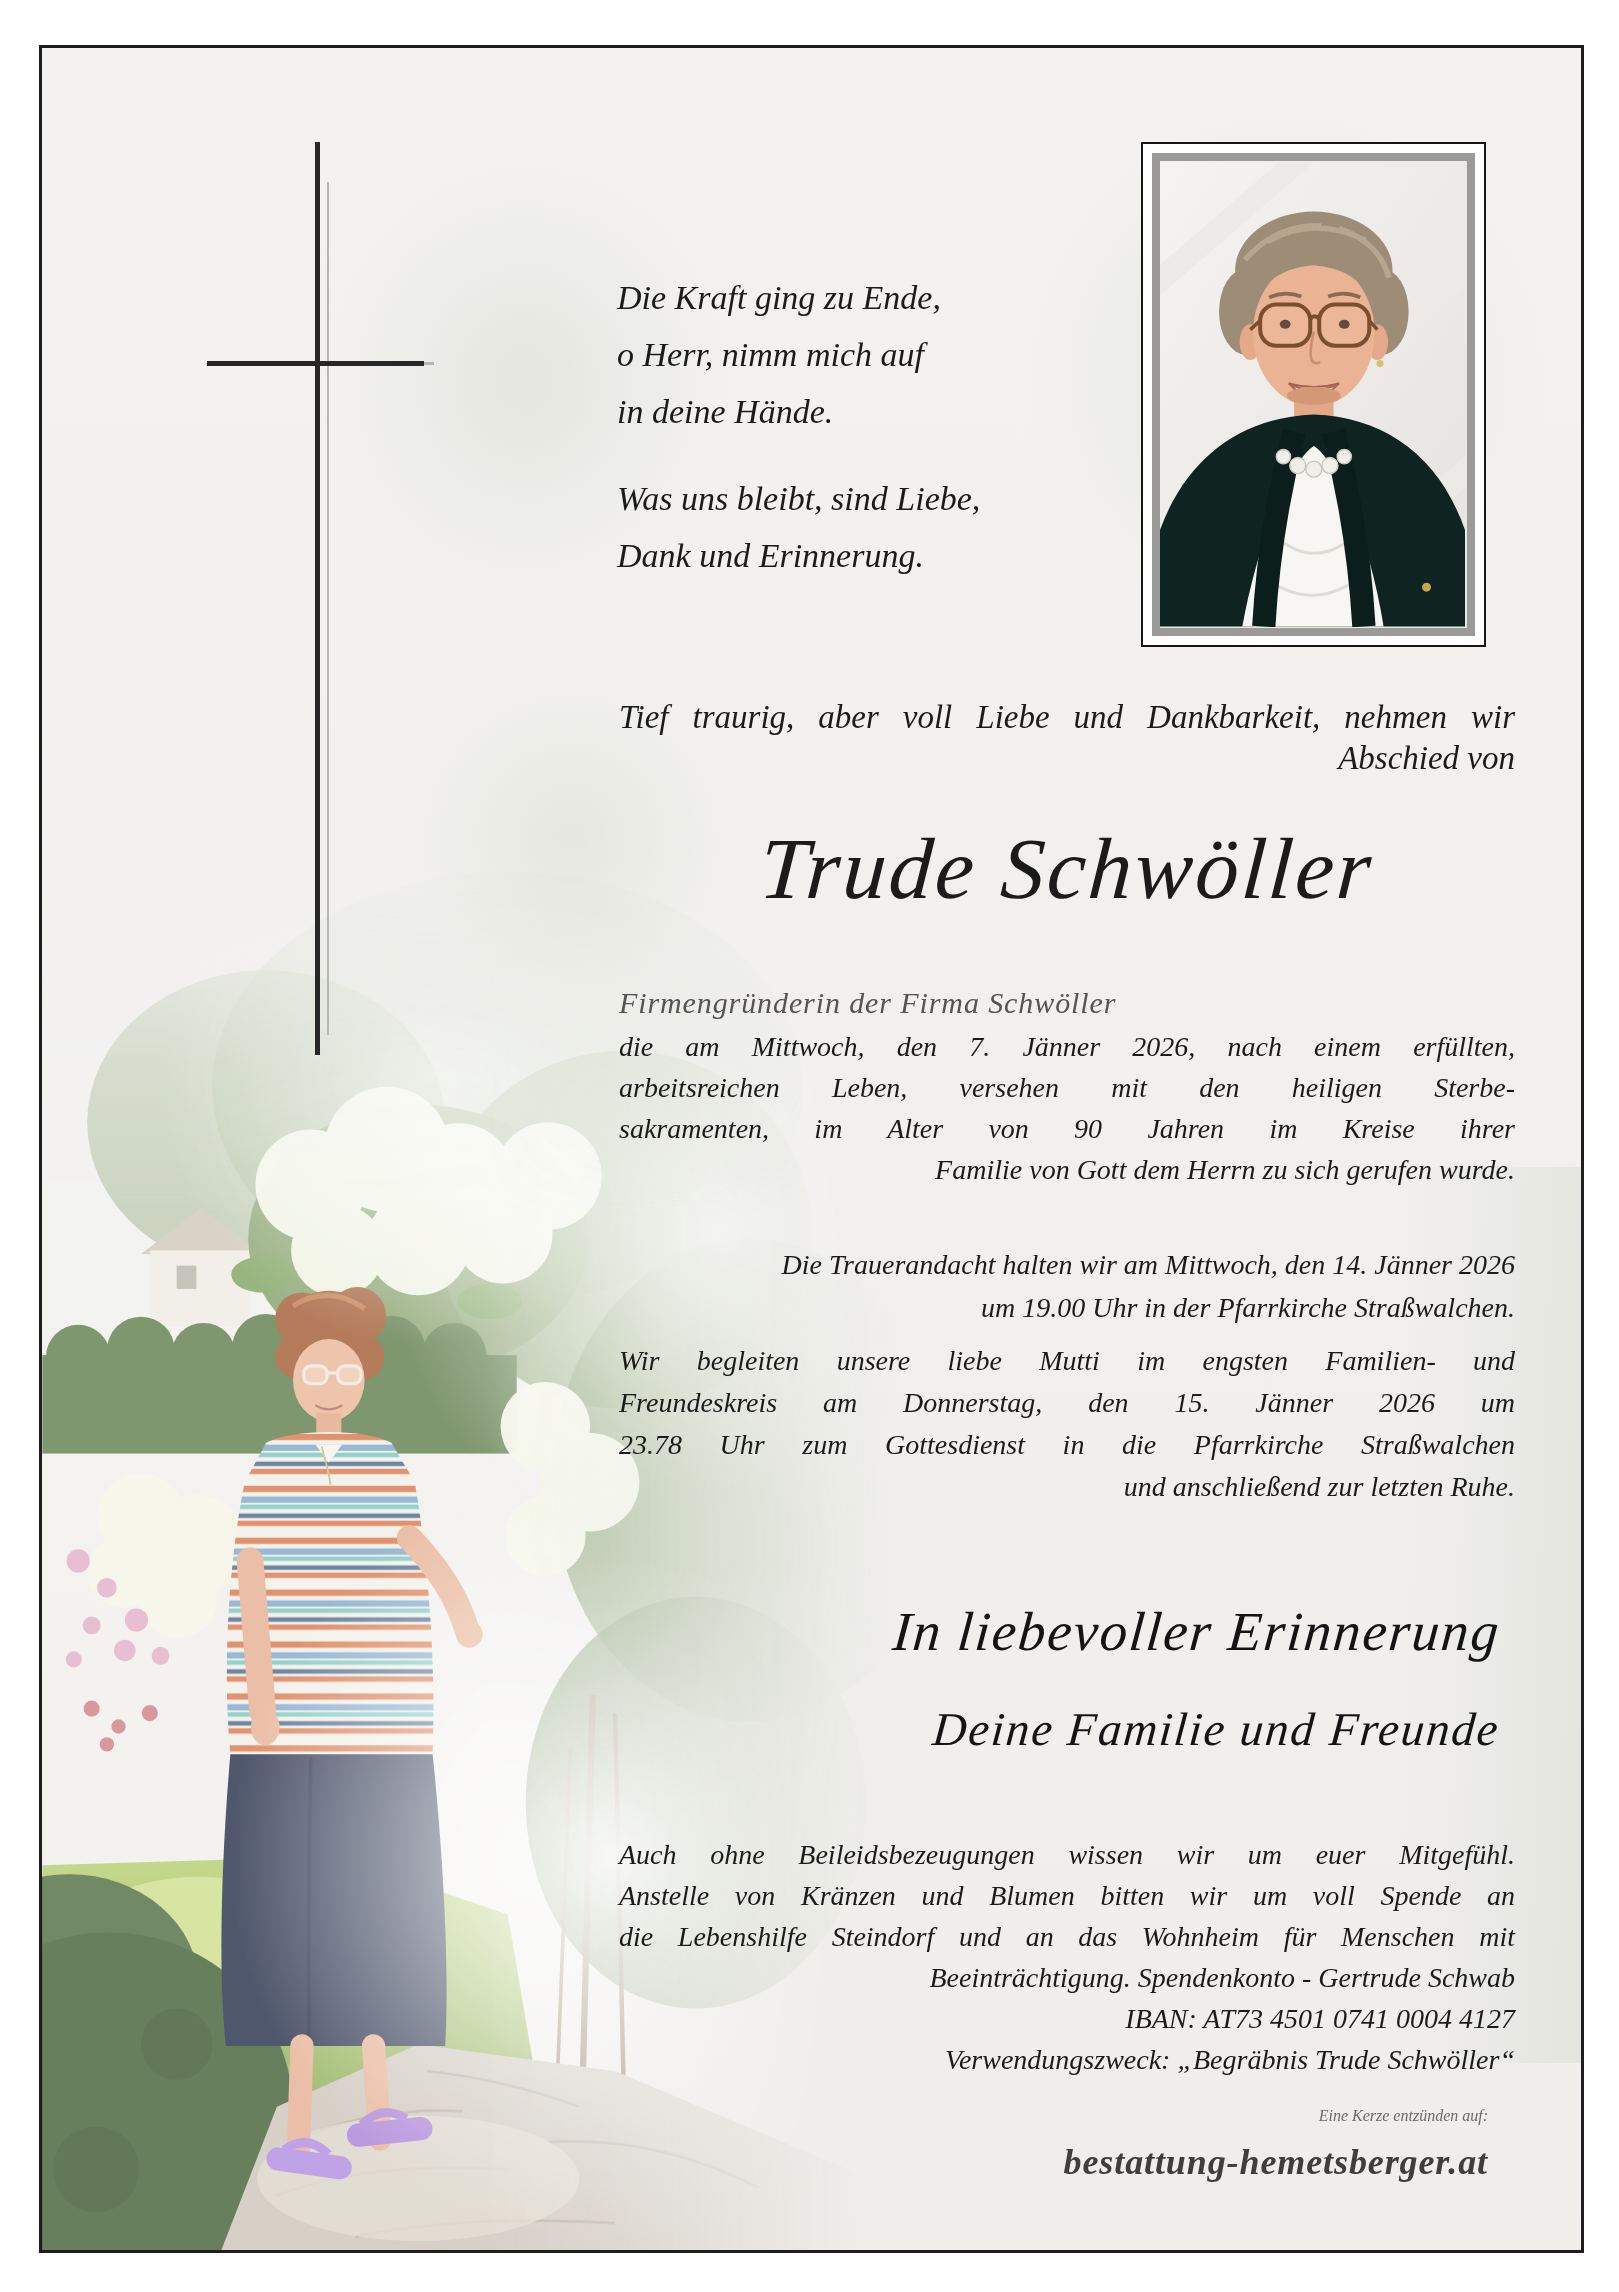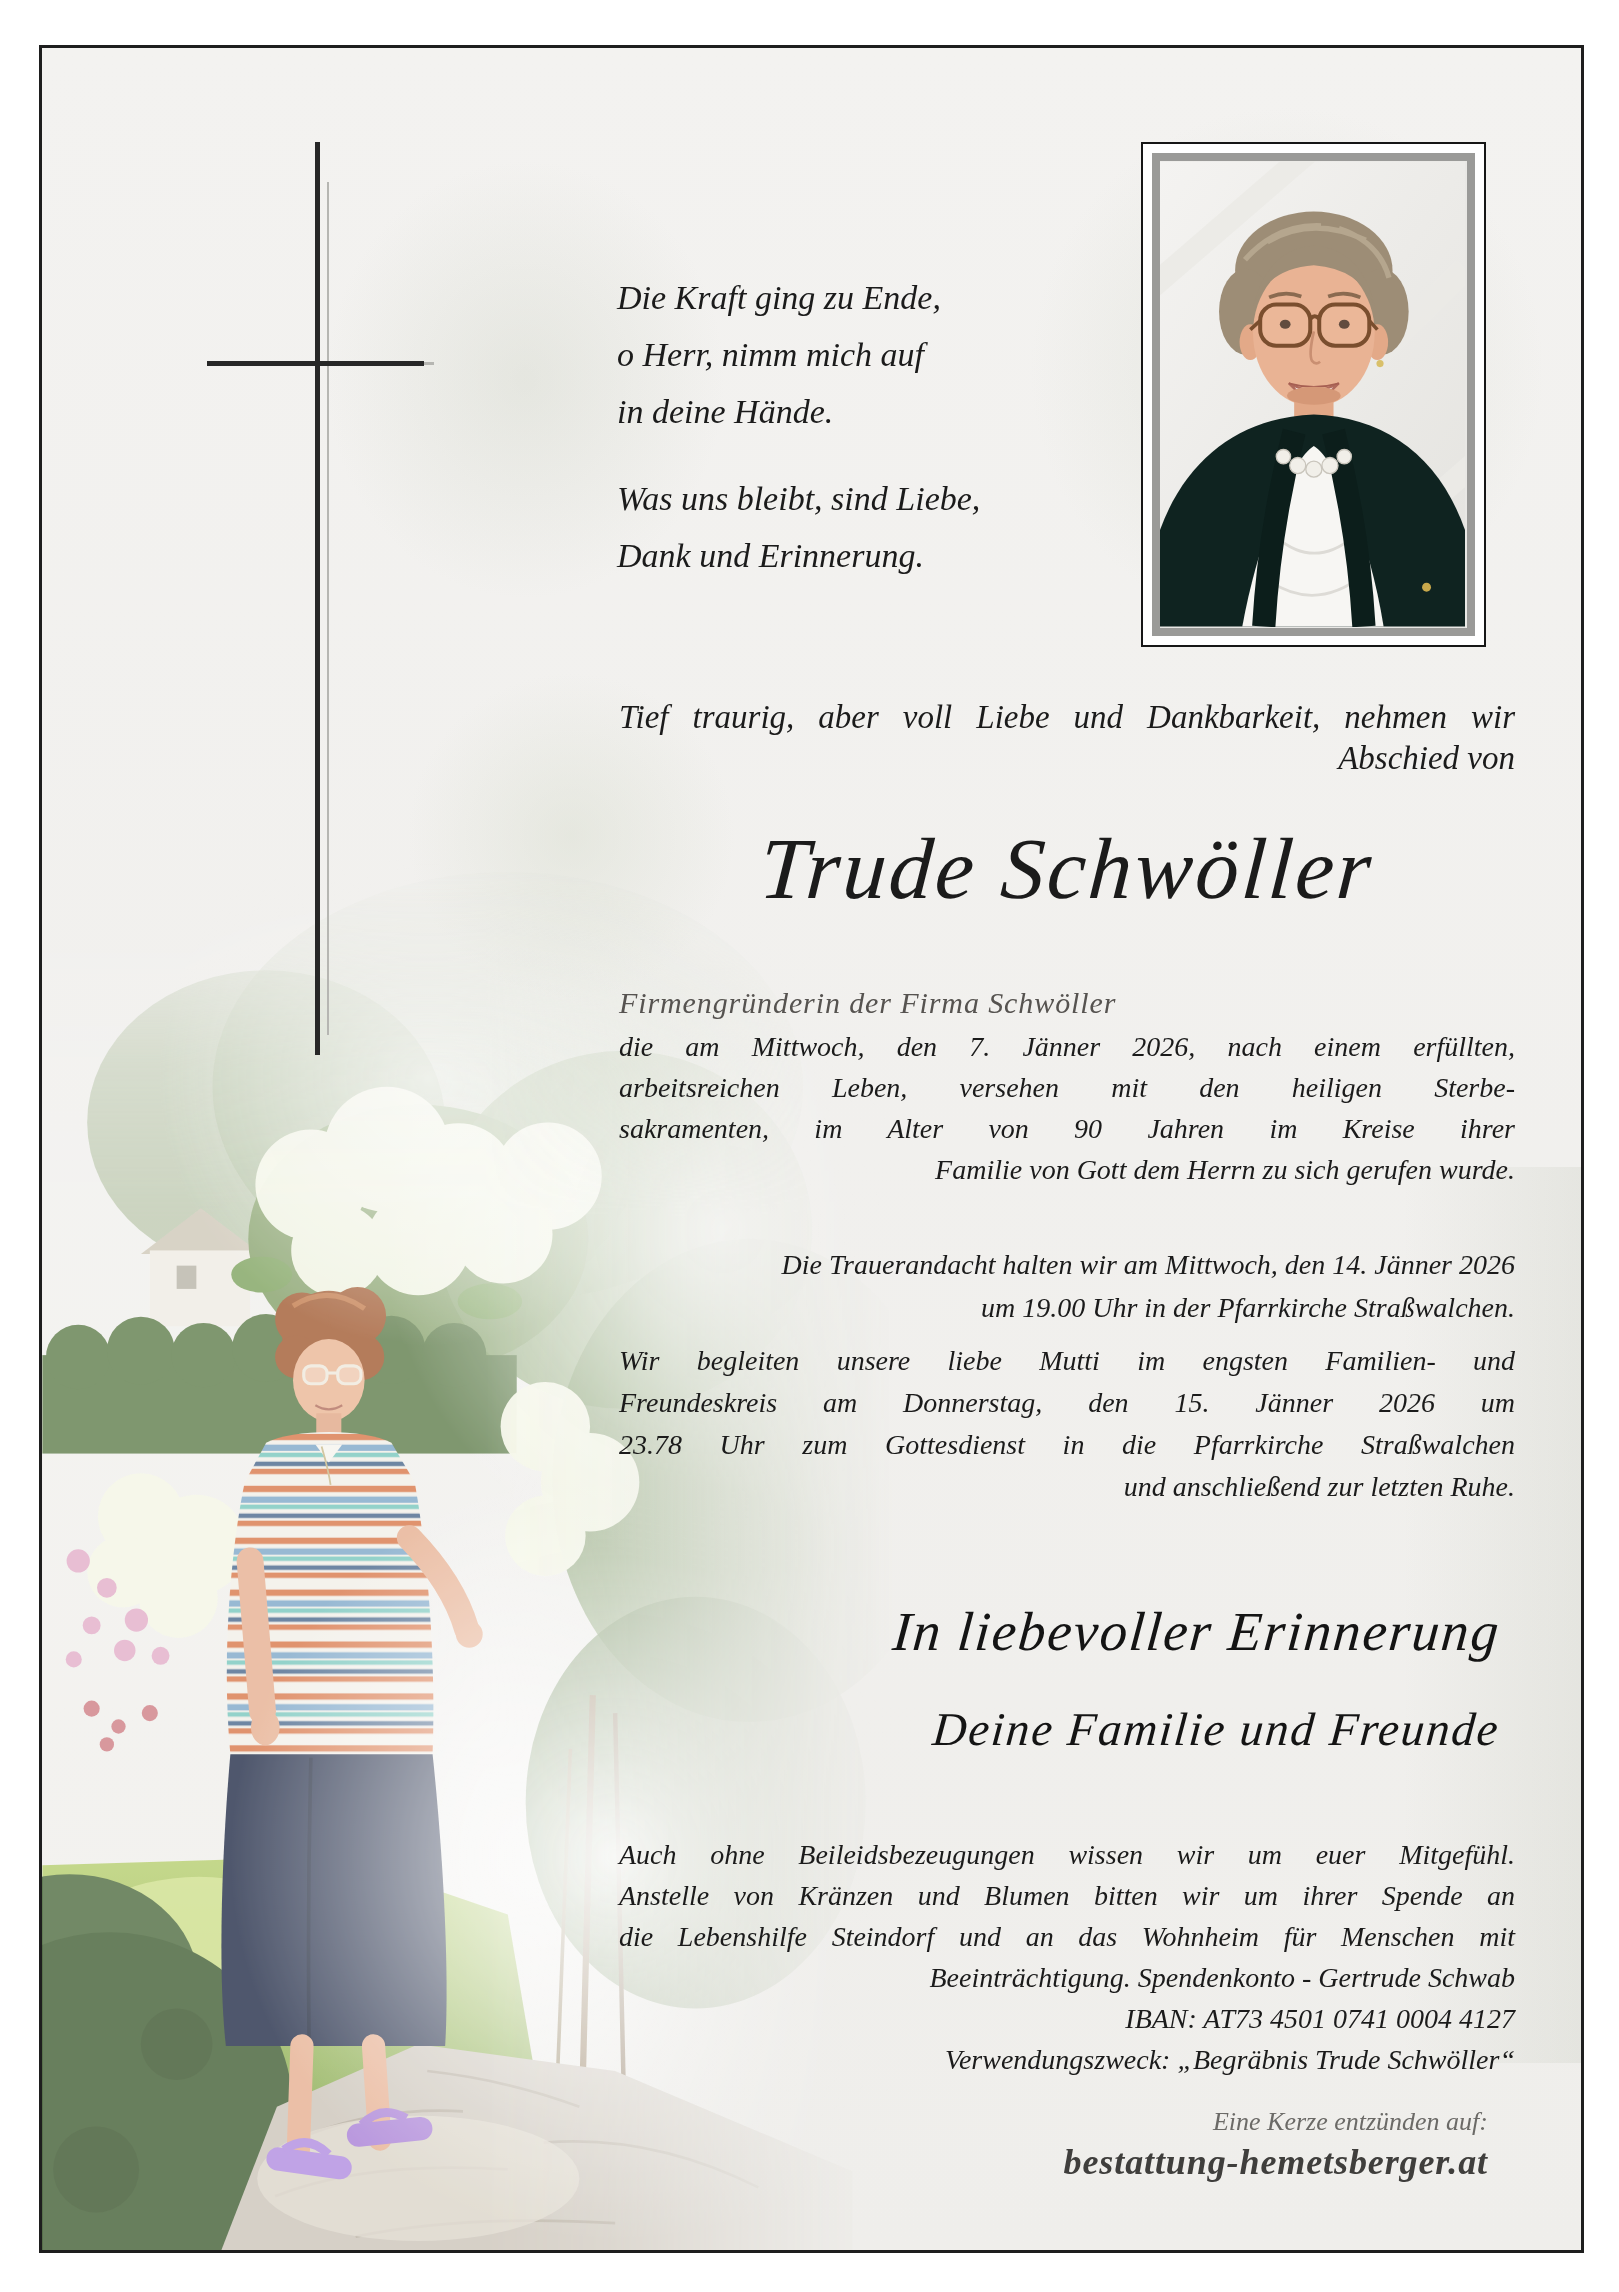--- a/index.html
+++ b/index.html
@@ -61,21 +61,21 @@
   .name{top:768px;font-size:87px;line-height:106px;letter-spacing:2.7px;transform:skewX(-4deg);text-align:center;}
   .subtitle{top:936px;font-size:30px;line-height:38px;color:#565350;letter-spacing:0.9px;}
   .body36{font-size:28px;line-height:41px;}
   .obituary{top:978px;}
   .service1{top:1195px;line-height:43px;}
   .service2{top:1292px;line-height:42px;font-style:italic;}
   .script{right:81px;left:auto;text-align:right;transform:skewX(-5deg);letter-spacing:1.8px;color:#141414;}
   .remembrance{top:1552px;font-size:55px;}
   .closing{top:1654px;font-size:47px;}
   .donation{top:1786px;}
-  .footer1{top:2059px;right:93px;left:auto;font-size:26px;color:#6b6a67;text-align:right;}
+  .footer1{top:2059px;right:93px;left:auto;font-size:16px;color:#6b6a67;text-align:right;}
   .footer2{top:2093px;right:93px;left:auto;font-size:36px;font-weight:bold;color:#3f3e3c;text-align:right;letter-spacing:0.9px;}
   .b{font-weight:normal;}
 </style>
 </head>
 <body>
 
 <div class="card">
 
   <div class="ghost ghost-tl"></div>
   <div class="ghost ghost-tr"></div>
@@ -330,21 +330,21 @@
     <div class="jline">Freundeskreis am Donnerstag, den 15. Jänner 2026 um</div>
     <div class="jline">23.78 Uhr  zum Gottesdienst in die Pfarrkirche Straßwalchen</div>
     <div class="rline">und anschließend zur letzten Ruhe.</div>
   </div>
 
   <div class="txt script remembrance">In liebevoller Erinnerung</div>
   <div class="txt script closing">Deine Familie und Freunde</div>
 
   <div class="txt col body36 donation">
     <div class="jline">Auch ohne Beileidsbezeugungen wissen wir um euer Mitgefühl.</div>
-    <div class="jline">Anstelle von Kränzen und Blumen bitten wir um ihrer Spende an</div>
+    <div class="jline">Anstelle von Kränzen und Blumen bitten wir um voll Spende an</div>
     <div class="jline">die Lebenshilfe Steindorf und an das Wohnheim für Menschen mit</div>
     <div class="rline">Beeinträchtigung. Spendenkonto - Gertrude Schwab</div>
     <div class="rline">IBAN: AT73 4501 0741 0004 4127</div>
     <div class="rline">Verwendungszweck: „Begräbnis Trude Schwöller“</div>
   </div>
 
   <div class="txt footer1">Eine Kerze entzünden auf:</div>
   <div class="txt footer2">bestattung-hemetsberger.at</div>
 
 </div>

